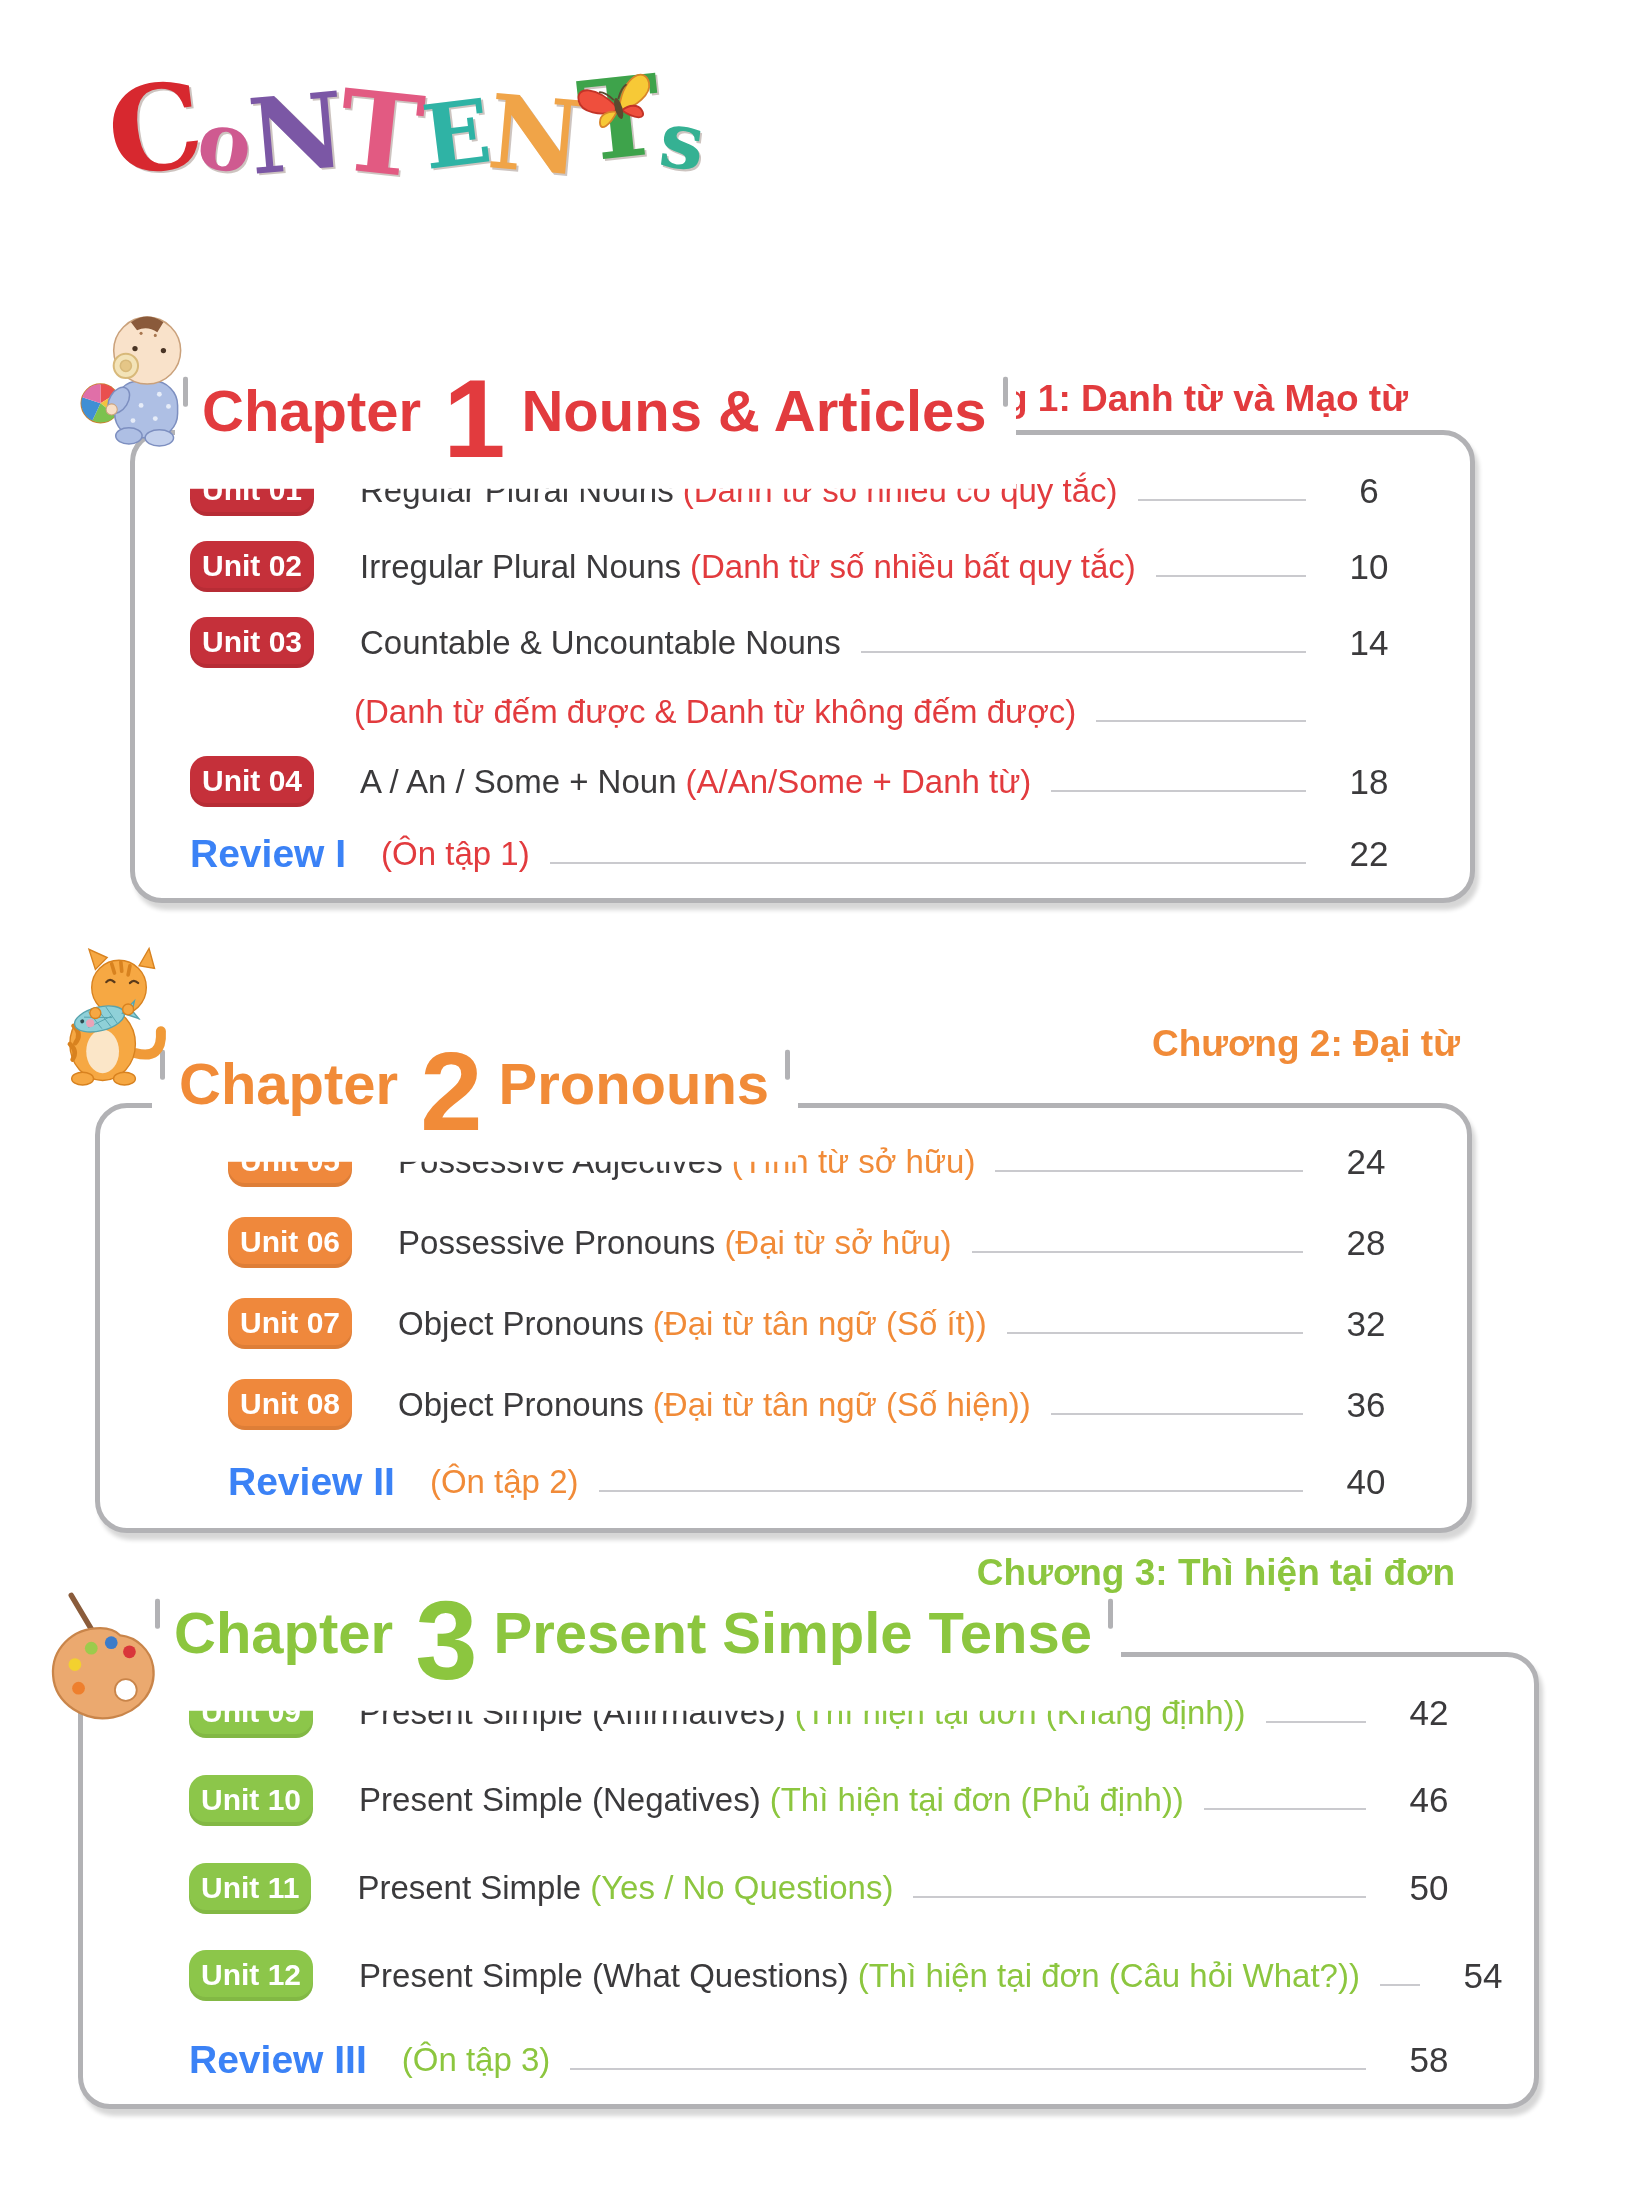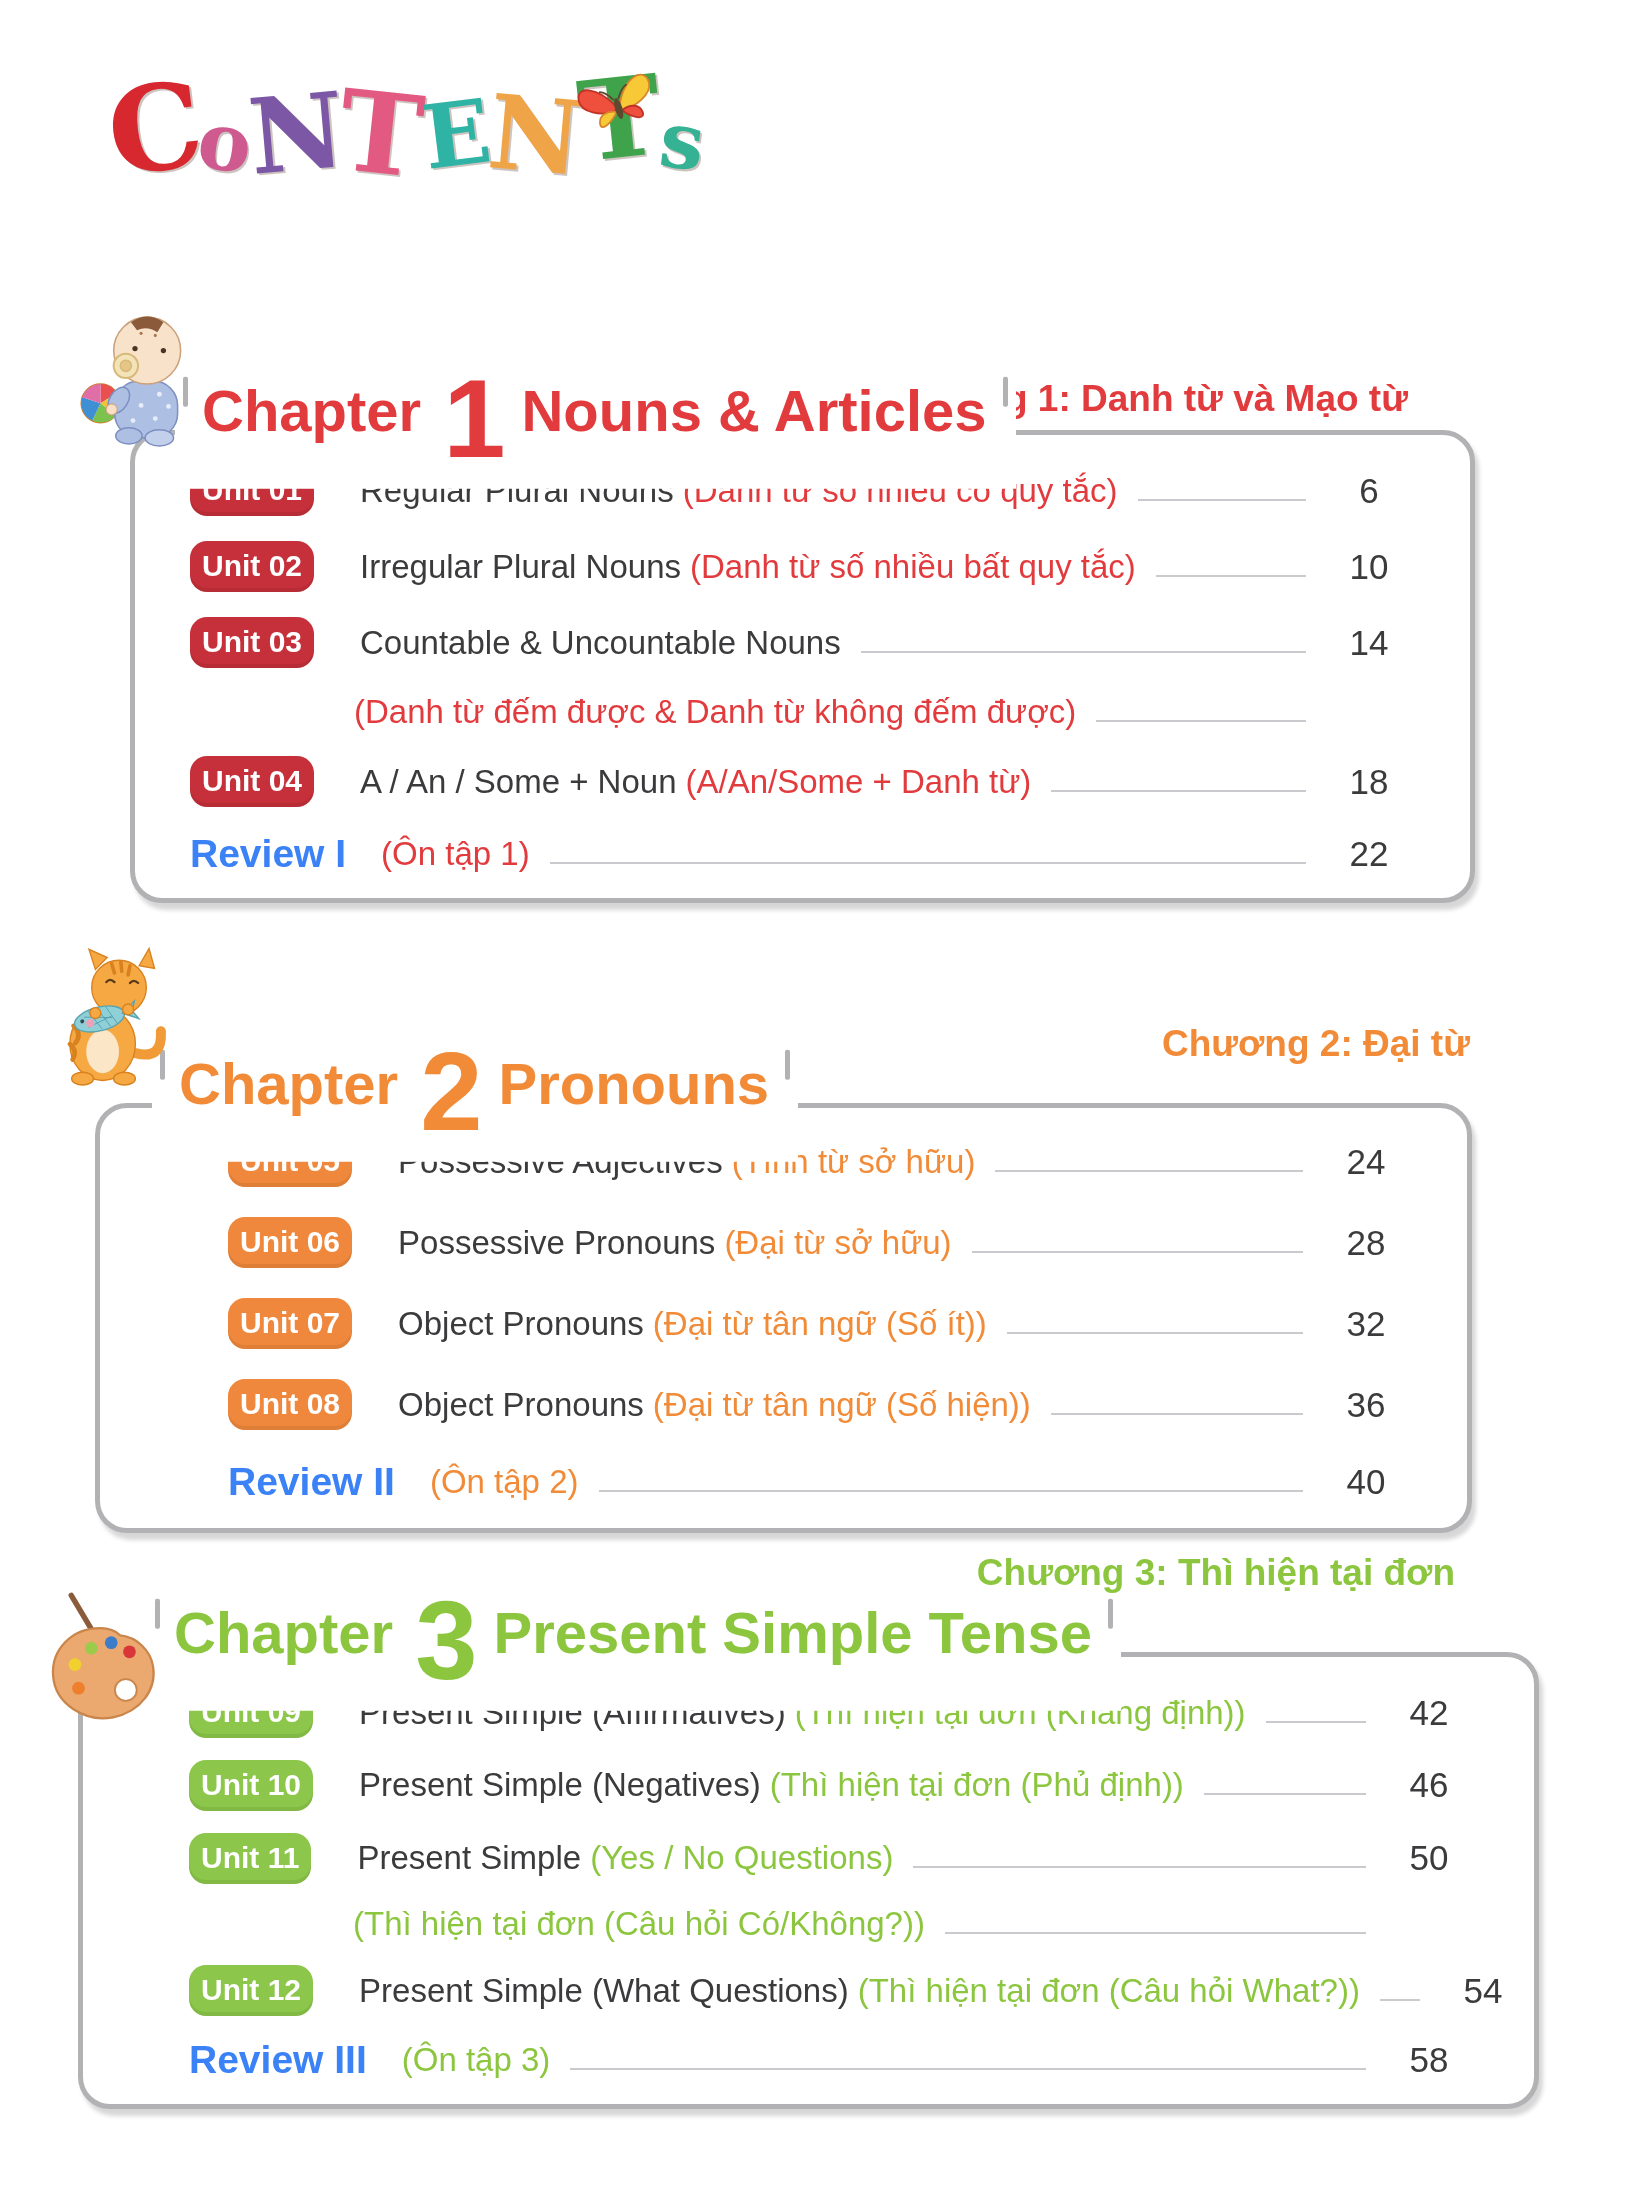--- a/index.html
+++ b/index.html
@@ -33,21 +33,21 @@
   .ch1 .box{left:95px; top:163px;width:1367px;height:420px;}
   .ch2 .box{left:78px; top:112px;width:1451px;height:447px;}
 
   .illus{position:absolute;z-index:3;}
   .ch0 .illus{left:70px;top:8px;}
   .ch1 .illus{left:48px;top:2px;}
   .ch2 .illus{left:44px;top:48px;}
 
   .side-label{position:absolute;font-size:37px;font-weight:bold;color:var(--accent);white-space:nowrap;}
   .ch0 .side-label{right:222px;top:78px;}
-  .ch1 .side-label{right:160px;top:83px;}
+  .ch1 .side-label{right:170px;top:83px;}
   .ch2 .side-label{right:175px;top:12px;}
 
   .heading{position:absolute;top:0;transform:translateY(-52%);display:flex;
            background:#fff;padding:0 8px;z-index:2;white-space:nowrap;}
   .ch0 .heading{left:40px;}
   .ch1 .heading{left:52px;}
   .ch2 .heading{left:64px;}
   .tick{width:5px;height:30px;background:#b2b2b5;border-radius:2px;flex:0 0 auto;}
   .word,.ctitle{font-size:58px;font-weight:bold;color:var(--accent);}
   .word{margin:0 12px 0 14px;}
@@ -288,26 +288,20 @@
               <span class="txt"><span class="en">Present Simple (Negatives)</span><span class="vi">(Thì hiện tại đơn (Phủ định))</span></span>
               <span class="leader"></span>
               <span class="page-num">46</span>
             </div>
             <div class="row unit-row">
               <span class="badge">Unit 11</span>
               <span class="txt"><span class="en">Present Simple</span><span class="vi">(Yes / No Questions)</span></span>
               <span class="leader"></span>
               <span class="page-num">50</span>
             </div>
-            <div class="row cont-row">
-              <span class="badge empty"></span>
-              <span class="txt"><span class="vi">(Thì hiện tại đơn (Câu hỏi Có/Không?))</span></span>
-              <span class="leader"></span>
-              <span class="page-num"></span>
-            </div>
             <div class="row unit-row">
               <span class="badge">Unit 12</span>
               <span class="txt"><span class="en">Present Simple (What Questions)</span><span class="vi">(Thì hiện tại đơn (Câu hỏi What?))</span></span>
               <span class="leader"></span>
               <span class="page-num">54</span>
             </div>
             <div class="row review-row">
               <span class="review-label">Review III</span>
               <span class="txt"><span class="vi">(Ôn tập 3)</span></span>
               <span class="leader"></span>

